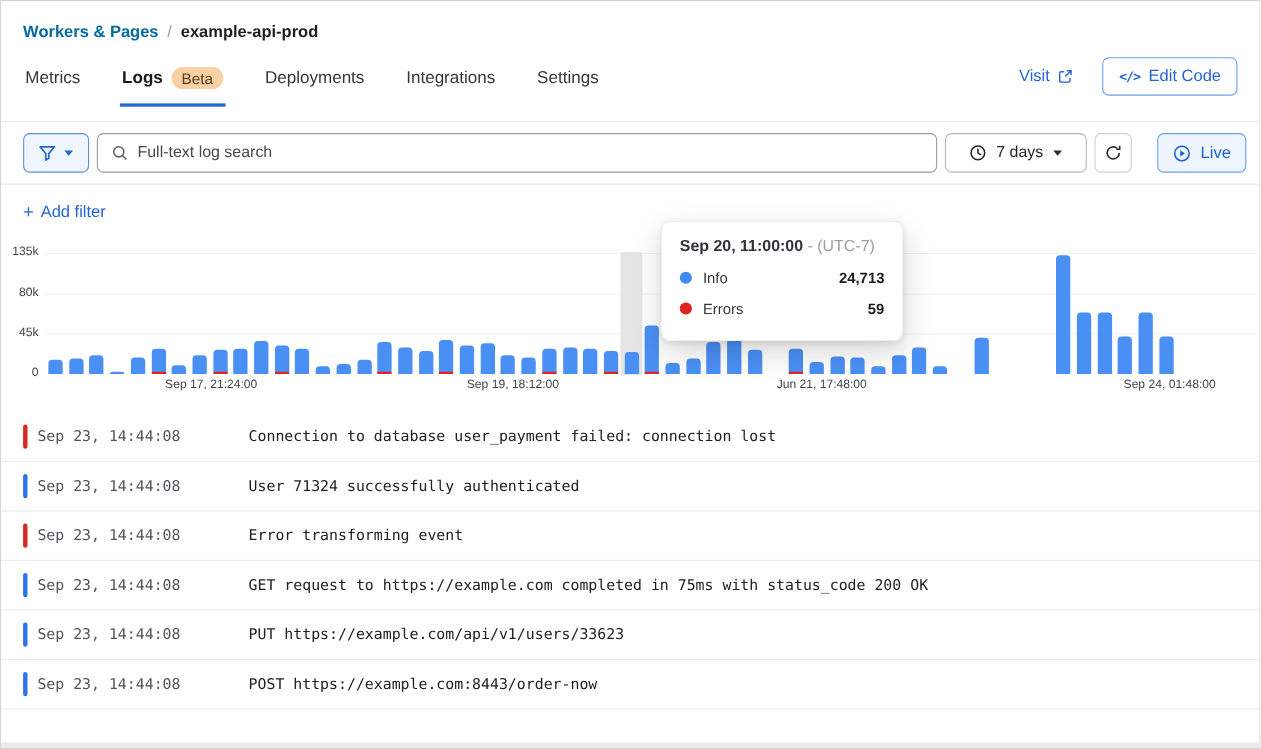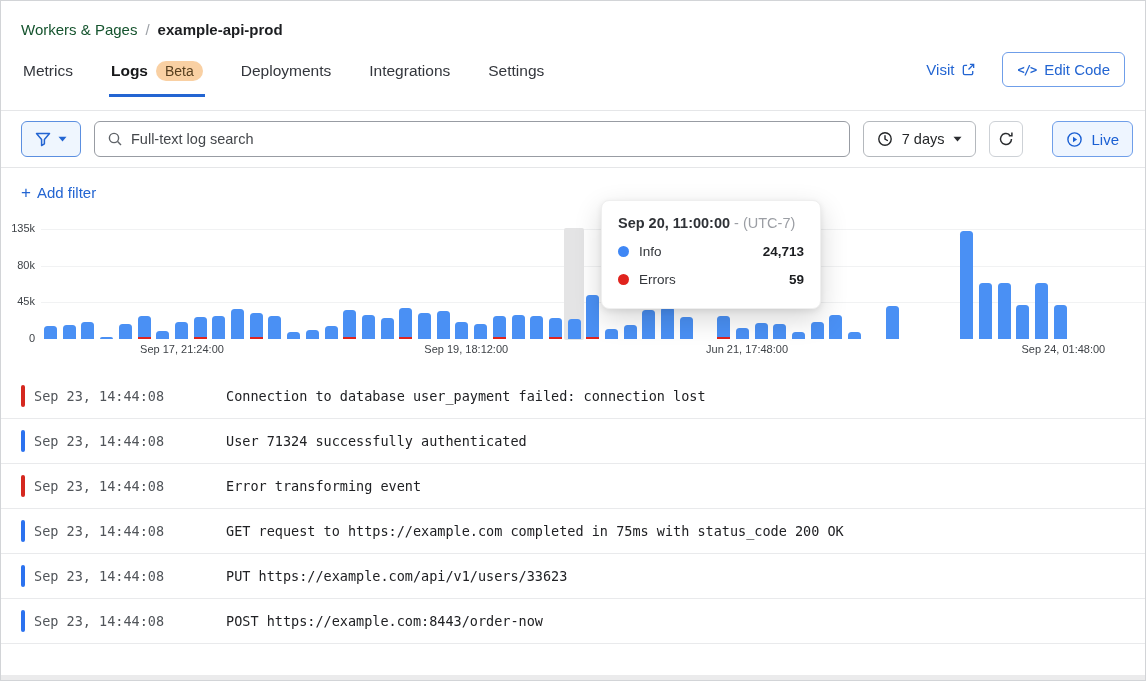--- a/index.html
+++ b/index.html
@@ -2,48 +2,48 @@
 <html><head>
 <meta charset="utf-8">
 <style>
   * { box-sizing: border-box; margin: 0; padding: 0; }
   body { background:#fff; font-family:"Liberation Sans", sans-serif; }
   .page{ position:relative; width:1146px; height:681px; background:#fff;
          border:1px solid #d2d4d7; overflow:hidden; }
 
   
   .topbar{ padding:20px 20px 0; display:flex; align-items:center; gap:8px; font-size:15px; }
-  .crumb-section{ color:#14532d; }
+  .crumb-section{ color:#0369a1;font-weight:bold; }
   .crumb-sep{ color:#9ca0a6; }
   .crumb-current{ color:#1c1e21; font-weight:700; }
 
   
   .tabs-row{ display:flex; align-items:flex-end; padding:0 20px; margin-top:14px; }
   .tabs{ display:flex; gap:34px; }
   .tab{ display:flex; align-items:center; gap:8px; font-size:15.5px; color:#33363c;
         padding:8px 2px 13px; cursor:pointer; border-bottom:3px solid transparent; }
   .tab.active{ color:#17181a; font-weight:700; border-bottom-color:#2365d2; }
   .badge{ background:#f9d0a3; color:#573f1f; font-size:14px; font-weight:400;
           padding:3px 9px; border-radius:10px; line-height:1; }
   .tab-actions{ margin-left:auto; display:flex; align-items:center; gap:26px; padding-bottom:10px; }
   .visit-link{ display:flex; align-items:center; gap:7px; color:#2365d2; font-size:15px; cursor:pointer; }
   .edit-code-btn{ display:flex; align-items:center; gap:8px; color:#2365d2; font-size:15px;
           background:#fff; border:1px solid #6f9ee9; border-radius:6px; padding:8px 14px; cursor:pointer; }
   .code-glyph{ font-family:"DejaVu Sans Mono", monospace; font-size:12px; font-weight:700; letter-spacing:-1px; }
   .hr{ height:1px; background:#e5e6e8; margin-top:13px; }
 
   
-  .filter-row{ display:flex; align-items:flex-end; padding:10px 12px 10px 20px; gap:13px; }
+  .filter-row{ display:flex; align-items:flex-end; padding:10px 12px 10px 20px; gap:7px; }
   .ctl{ height:36px; border-radius:6px; display:flex; align-items:center; background:#fff; cursor:pointer; }
   .filter-btn{ width:60px; justify-content:center; gap:7px; background:#eff6fe; border:1px solid #5b8fe0; color:#2365d2; }
   .search-box{ flex:1; border:1px solid #989ca3; padding:0 12px; gap:8px; cursor:text; }
   .search-box input{ border:none; outline:none; flex:1; font-size:14.5px; color:#202124;
                      font-family:"Liberation Sans", sans-serif; background:transparent; }
   .search-box input::placeholder{ color:#44474b; opacity:1; }
-  .time-btn{ border:1px solid #b4b8bd; padding:0 13px; gap:9px; font-size:14.5px; color:#242628; }
+  .time-btn{ border:1px solid #b4b8bd; padding:0 21px; gap:9px; font-size:14.5px; color:#242628; }
   .refresh-btn{ width:34px; justify-content:center; border:1px solid #cdd1d6; color:#2b2d30; }
   .live-btn{ margin-left:16px; background:#eef5ff; border:1px solid #6f9ee9; color:#1a5fd3;
              padding:0 13px; gap:8px; font-size:15px; }
   .caret{ color:inherit; }
 
   
   .addfilter-row{ padding:16px 20px 18px; }
   .addfilter{ display:inline-flex; align-items:center; gap:6px; color:#2365d2; font-size:15px; cursor:pointer; }
   .plus{ font-size:17px; line-height:1; }
 
@@ -211,21 +211,21 @@
         <span class="tt-val">59</span>
       </div>
     </div>
   <div class="ytick" style="top: 112px;">0</div>
       <div class="gridline" style="top: 82.3333px;"></div>
       <div class="ytick" style="top: 75.3333px;">45k</div>
       <div class="gridline" style="top: 45.6667px;"></div>
       <div class="ytick" style="top: 38.6667px;">80k</div>
       <div class="gridline" style="top: 9px;"></div>
       <div class="ytick" style="top: 2px;">135k</div>
-      <div class="xtick" style="left: 181px;">Sep 17, 21:24:00</div>
+      <div class="xtick" style="left: 191px;">Sep 17, 21:24:00</div>
       <div class="xtick" style="left: 465.276px;">Sep 19, 18:12:00</div>
       <div class="xtick" style="left: 746.046px;">Jun 21, 17:48:00</div>
       <div class="xtick" style="left: 1062.34px;">Sep 24, 01:48:00</div>
       <div class="bar" style="left: 43px; height: 13.037px;"></div>
       <div class="bar" style="left: 61.7px; height: 13.8519px;"></div>
       <div class="bar" style="left: 80.4px; height: 17.1111px;"></div>
       <div class="bar" style="left: 99.1px; height: 2.44444px;"></div>
       <div class="bar" style="left: 117.8px; height: 15.4815px;"></div>
       <div class="bar" style="left: 136.5px; height: 23.2222px;">
         <div class="bar-err" style="height: 2px;"></div>

